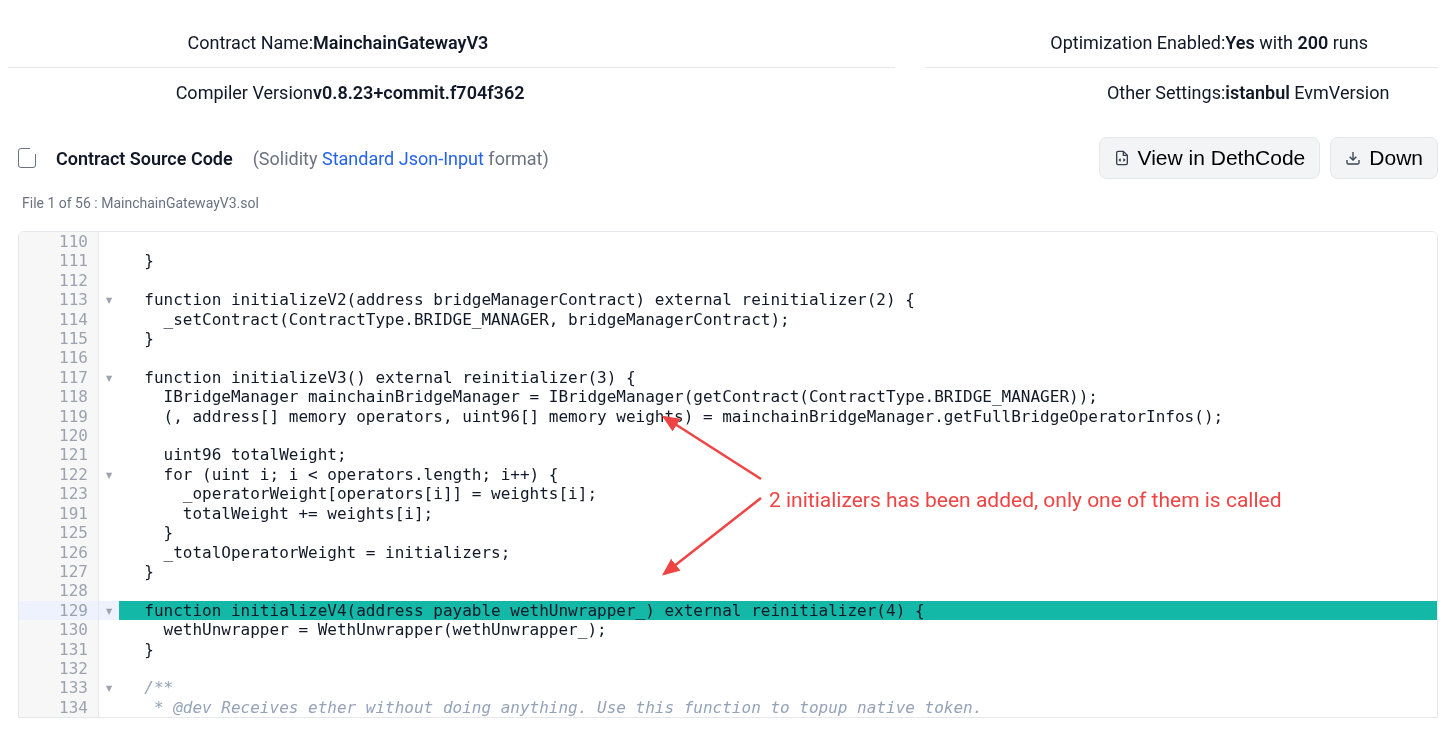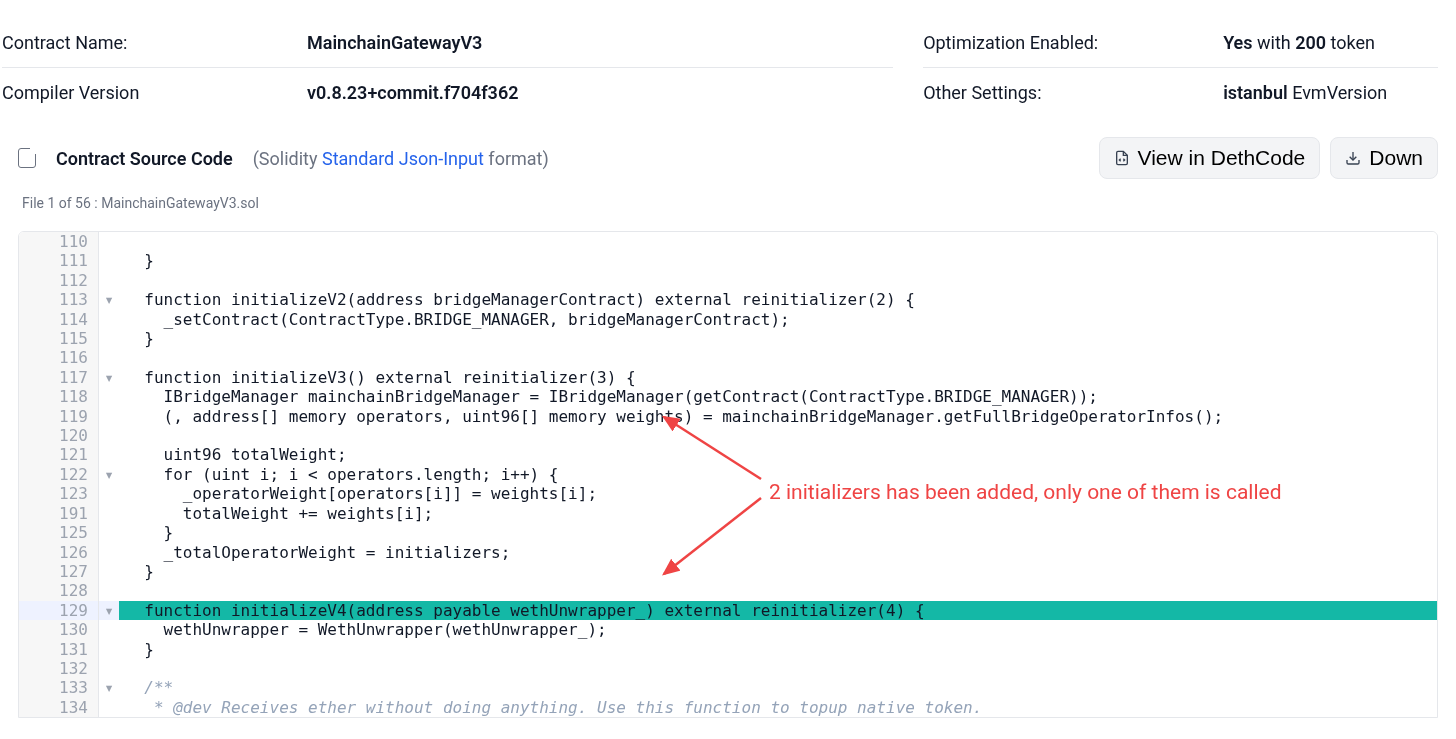--- a/index.html
+++ b/index.html
@@ -13,21 +13,22 @@
     overflow-x: hidden;
   }
   .page {
     width: 1456px;
     position: relative;
   }
   
   .meta-row {
     display: flex;
     gap: 30px;
-    padding: 18px 18px 0 2px;
+    padding: 18px 18px 0 8px;
+    text-align: right;
   }
   .meta-left  { width: 900px; }
   .meta-right { width: 520px; }
   .meta-cell {
     display: flex;
     align-items: baseline;
     border-bottom: 1px solid #e5e7eb;
     padding: 14px 0;
   }
   .meta-right .meta-cell:last-child,
@@ -112,21 +113,21 @@
   }
   .cl {
     white-space: pre;
     padding-left: 6px;
   }
   .tok-cmt { color: #94a3b8; font-style: italic; }
 
   
   .anno {
     position: absolute;
-    left: 750px; top: 248px;
+    left: 750px; top: 256px;
     color: #ef4444;
     font-size: 21px;
     text-align: right;
   }
   .arrow { position: absolute; pointer-events: none; }
 </style>
 </head>
 <body>
 <div class="page">
 
@@ -138,21 +139,21 @@
     </div>
     <div class="meta-cell">
       <div class="meta-label">Compiler Version</div>
       <div class="meta-value">v0.8.23+commit.f704f362</div>
     </div>
   </div>
   <div class="meta-right">
     <div class="meta-cell">
       <div class="meta-label">Optimization Enabled:</div>
       <div class="meta-value">
-        <span>Yes</span><span class="light"> with </span><span>200</span><span class="light"> token</span>
+        <span>Yes</span><span class="light"> with </span><span>200</span><span class="light"> runs</span>
       </div>
     </div>
     <div class="meta-cell">
       <div class="meta-label">Other Settings:</div>
       <div class="meta-value">
         <span>istanbul</span><span class="light"> EvmVersion</span>
       </div>
     </div>
   </div>
 </div>

